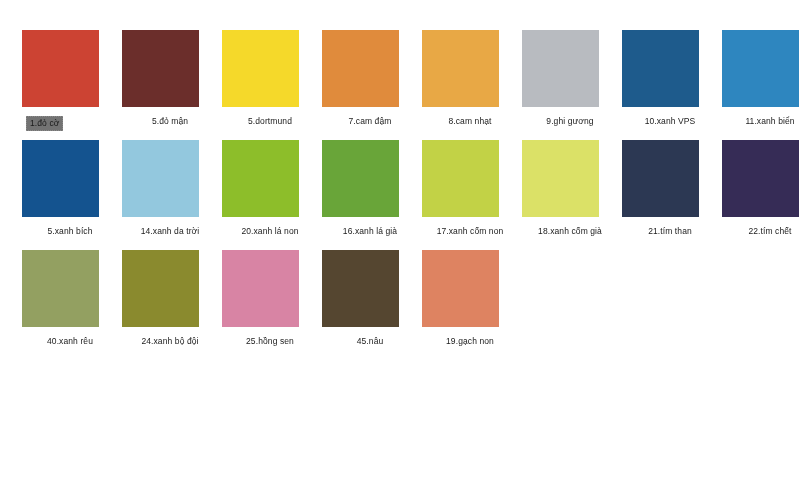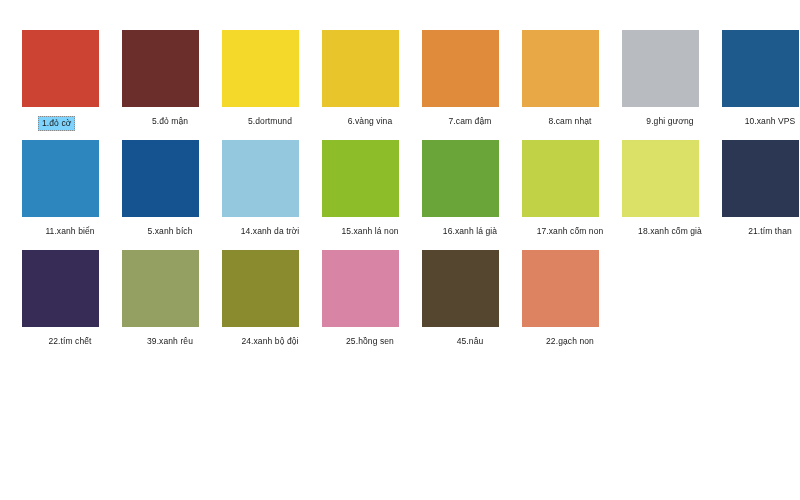--- a/index.html
+++ b/index.html
@@ -52,47 +52,43 @@
     line-height: 11px;
     color: #1a1a1a;
     text-align: center;
     letter-spacing: 0.1px;
     white-space: nowrap;
     box-sizing: border-box;
   }
   .swatch-label.selected {
     display: inline-block;
     width: auto;
-    margin-left: 18px;
+    margin-left: 6px;
     padding: 1px 3px 1px 3px;
     border: 1px dotted #8a8a8a;
     outline: 1px solid #ffffff;
-    background: #7dd3fc;
+    background: #737373;
   }
 </style>
 </head>
 <body>
 
 <div id="palette-page">
   <div class="palette-grid">
       <div class="swatch-cell">
         <div class="swatch-chip" style="background: rgb(204, 67, 51);"></div>
         <div class="swatch-label selected">1.đỏ cờ</div>
       </div>
       <div class="swatch-cell">
         <div class="swatch-chip" style="background: rgb(107, 46, 43);"></div>
         <div class="swatch-label">5.đỏ mận</div>
       </div>
       <div class="swatch-cell">
         <div class="swatch-chip" style="background: rgb(245, 217, 42);"></div>
         <div class="swatch-label">5.dortmund</div>
-      </div>
-      <div class="swatch-cell">
-        <div class="swatch-chip" style="background: rgb(232, 198, 43);"></div>
-        <div class="swatch-label">6.vàng vina</div>
       </div>
       <div class="swatch-cell">
         <div class="swatch-chip" style="background: rgb(224, 139, 60);"></div>
         <div class="swatch-label">7.cam đậm</div>
       </div>
       <div class="swatch-cell">
         <div class="swatch-chip" style="background: rgb(232, 168, 69);"></div>
         <div class="swatch-label">8.cam nhạt</div>
       </div>
       <div class="swatch-cell">
@@ -110,21 +106,21 @@
       <div class="swatch-cell">
         <div class="swatch-chip" style="background: rgb(20, 83, 143);"></div>
         <div class="swatch-label">5.xanh bích</div>
       </div>
       <div class="swatch-cell">
         <div class="swatch-chip" style="background: rgb(147, 200, 222);"></div>
         <div class="swatch-label">14.xanh da trời</div>
       </div>
       <div class="swatch-cell">
         <div class="swatch-chip" style="background: rgb(141, 190, 42);"></div>
-        <div class="swatch-label">15.xanh lá non</div>
+        <div class="swatch-label">20.xanh lá non</div>
       </div>
       <div class="swatch-cell">
         <div class="swatch-chip" style="background: rgb(105, 165, 57);"></div>
         <div class="swatch-label">16.xanh lá già</div>
       </div>
       <div class="swatch-cell">
         <div class="swatch-chip" style="background: rgb(194, 210, 70);"></div>
         <div class="swatch-label">17.xanh cốm non</div>
       </div>
       <div class="swatch-cell">
@@ -134,32 +130,32 @@
       <div class="swatch-cell">
         <div class="swatch-chip" style="background: rgb(44, 56, 83);"></div>
         <div class="swatch-label">21.tím than</div>
       </div>
       <div class="swatch-cell">
         <div class="swatch-chip" style="background: rgb(54, 44, 86);"></div>
         <div class="swatch-label">22.tím chết</div>
       </div>
       <div class="swatch-cell">
         <div class="swatch-chip" style="background: rgb(147, 160, 97);"></div>
-        <div class="swatch-label">39.xanh rêu</div>
+        <div class="swatch-label">40.xanh rêu</div>
       </div>
       <div class="swatch-cell">
         <div class="swatch-chip" style="background: rgb(138, 138, 46);"></div>
         <div class="swatch-label">24.xanh bộ đội</div>
       </div>
       <div class="swatch-cell">
         <div class="swatch-chip" style="background: rgb(216, 132, 164);"></div>
         <div class="swatch-label">25.hồng sen</div>
       </div>
       <div class="swatch-cell">
         <div class="swatch-chip" style="background: rgb(85, 70, 48);"></div>
         <div class="swatch-label">45.nâu</div>
       </div>
       <div class="swatch-cell">
         <div class="swatch-chip" style="background: rgb(222, 131, 97);"></div>
-        <div class="swatch-label">22.gạch non</div>
+        <div class="swatch-label">19.gạch non</div>
       </div>
     </div>
 </div>
 
 </body></html>

